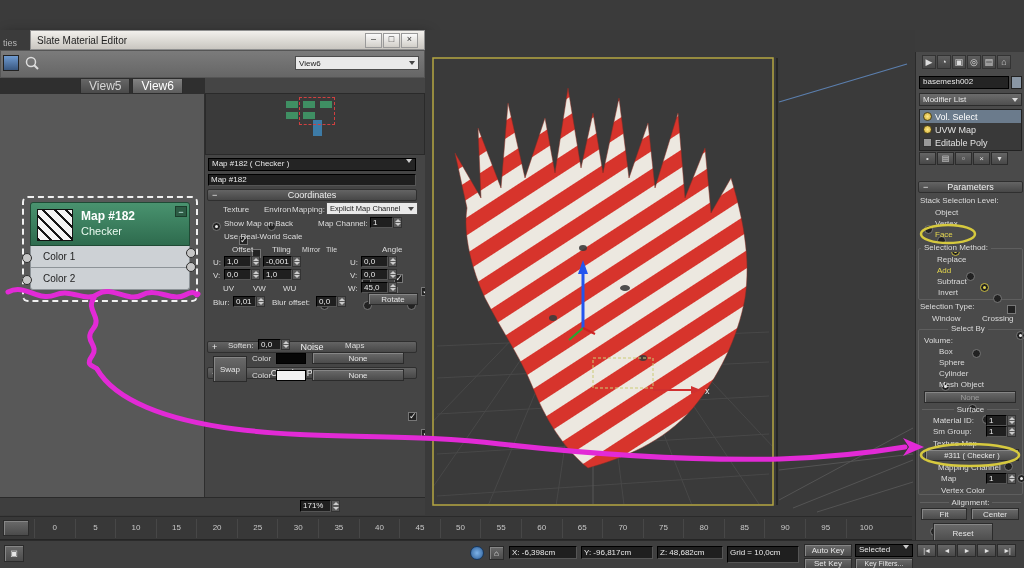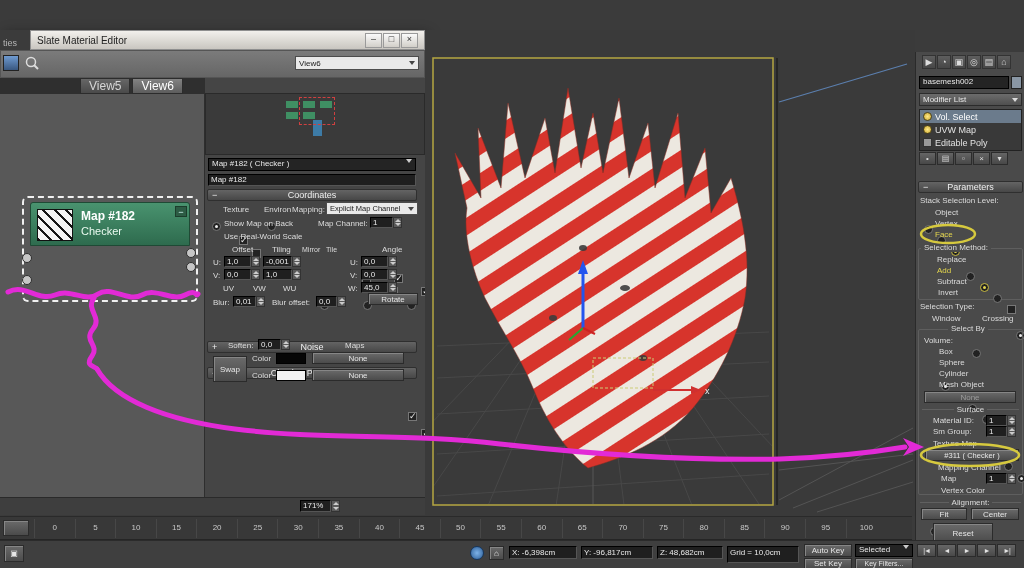--- a/index.html
+++ b/index.html
@@ -86,20 +86,22 @@
     
     <div class="abs" style="left:0;top:64px;width:205px;height:403px;background:#585858;border-right:1px solid #2e2e2e"></div>
     
     <div class="abs" style="left:22px;top:166px;width:176px;height:106px;border:2px dashed #f0f0f0;border-radius:6px"></div>
     <div class="abs node-hdr" style="left:30px;top:172px;width:160px;height:44px">
       <div class="abs thumb" style="left:6px;top:6px;width:36px;height:32px"></div>
       <div class="abs" style="left:50px;top:6px;font-size:12px;font-weight:bold;color:#fff">Map #182</div>
       <div class="abs" style="left:50px;top:22px;font-size:11px;color:#eafaf0">Checker</div>
       <div class="abs" style="left:144px;top:3px;width:12px;height:11px;background:#2c5c44;border:1px solid #1c3d2c;color:#dff;font-size:9px;line-height:10px;text-align:center">−</div>
     </div>
+    <div class="abs node-row" style="left:30px;top:216px;width:160px;height:22px">Color 1</div>
+    <div class="abs node-row" style="left:30px;top:238px;width:160px;height:22px;border-radius:0 0 3px 3px">Color 2</div>
     <span class="sock" style="left:22px;top:223px"></span>
     <span class="sock" style="left:22px;top:245px"></span>
     <span class="sock" style="left:186px;top:218px"></span>
     <span class="sock" style="left:186px;top:232px"></span>
 
     
     <div class="abs" style="left:205px;top:48px;width:220px;height:419px;background:#454545"></div>
     <div class="abs" style="left:205px;top:63px;width:220px;height:62px;background:#3a3a3a;border:1px solid #2a2a2a">
       <span class="abs" style="left:80px;top:7px;width:12px;height:7px;background:#3f8f63"></span>
       <span class="abs" style="left:97px;top:7px;width:12px;height:7px;background:#3f8f63"></span>

